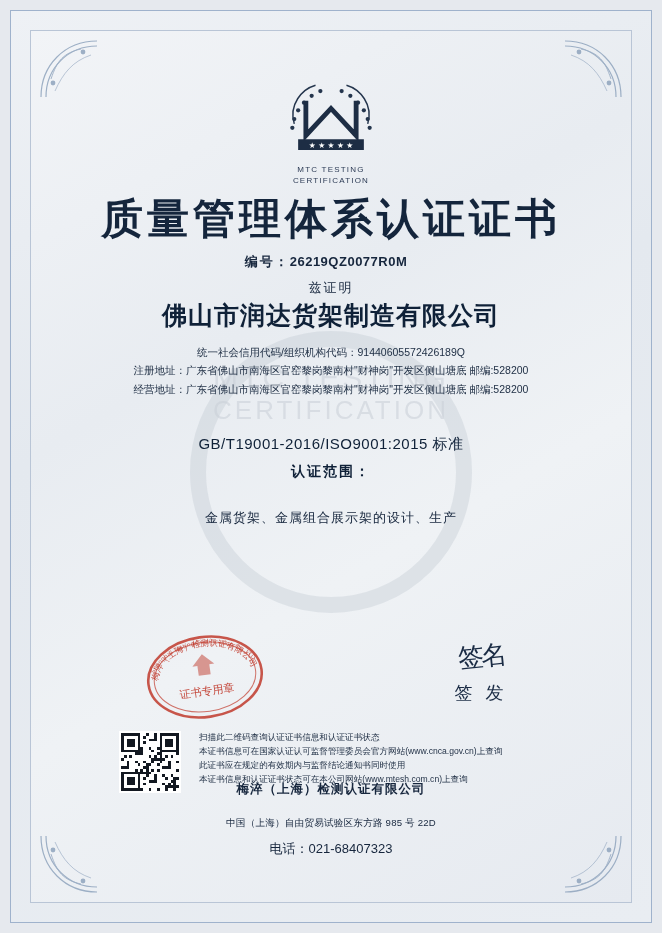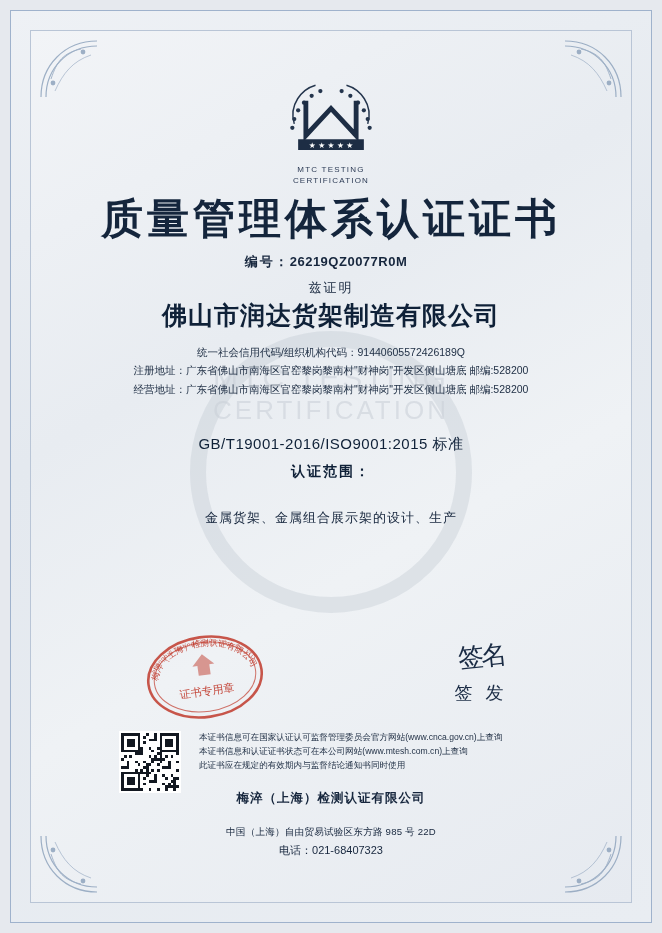--- a/index.html
+++ b/index.html
@@ -258,22 +258,22 @@
     font-size: 12.5px;
     font-weight: bold;
     letter-spacing: 1px;
   }
   .issuer .addr {
     margin-top: 19px;
     font-size: 9.6px;
     letter-spacing: .2px;
   }
   .issuer .tel {
-    margin-top: 4px;
-    font-size: 11px;
+    margin-top: 10px;
+    font-size: 13px;
   }
 </style>
 </head>
 <body>
 
 <div class="page">
   <div class="outer-frame"></div>
 
   <div class="cert-body">
 
@@ -840,23 +840,24 @@
           <i class=""></i>
           <i class="on"></i>
           <i class=""></i>
           <i class=""></i>
           <i class="on"></i>
           <i class=""></i>
         </div>
     </div>
 
     <div class="footnotes">
+      <div>扫描此二维码查询认证证书信息和认证证书状态</div>
       <div>本证书信息可在国家认证认可监督管理委员会官方网站(www.cnca.gov.cn)上查询</div>
+      <div>此证书应在规定的有效期内与监督结论通知书同时使用</div>
       <div>本证书信息和认证证书状态可在本公司网站(www.mtesh.com.cn)上查询</div>
-      <div>此证书应在规定的有效期内与监督结论通知书同时使用</div>
     </div>
 
     <div class="issuer">
       <div class="name">梅淬（上海）检测认证有限公司</div>
       <div class="addr">中国（上海）自由贸易试验区东方路 985 号 22D</div>
       <div class="tel">电话：021-68407323</div>
     </div>
 
   </div>
 </div>

